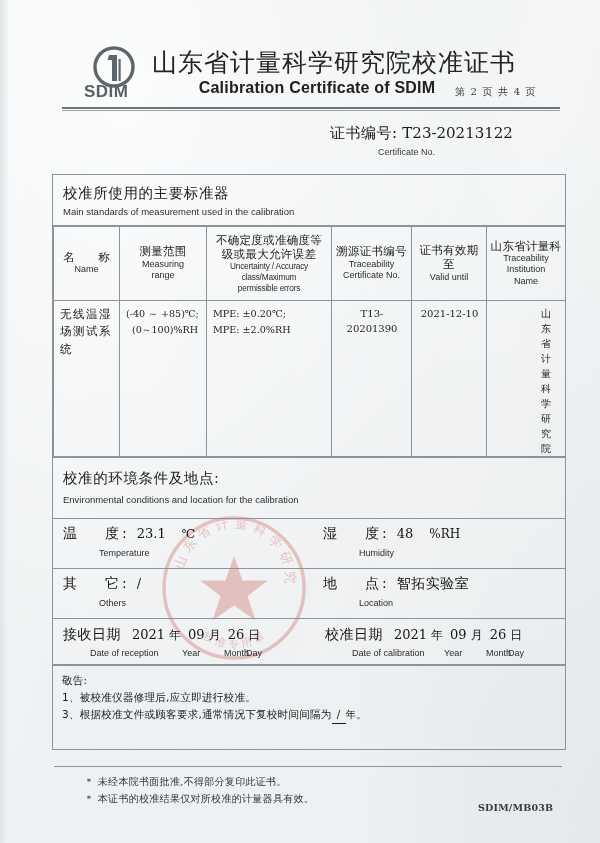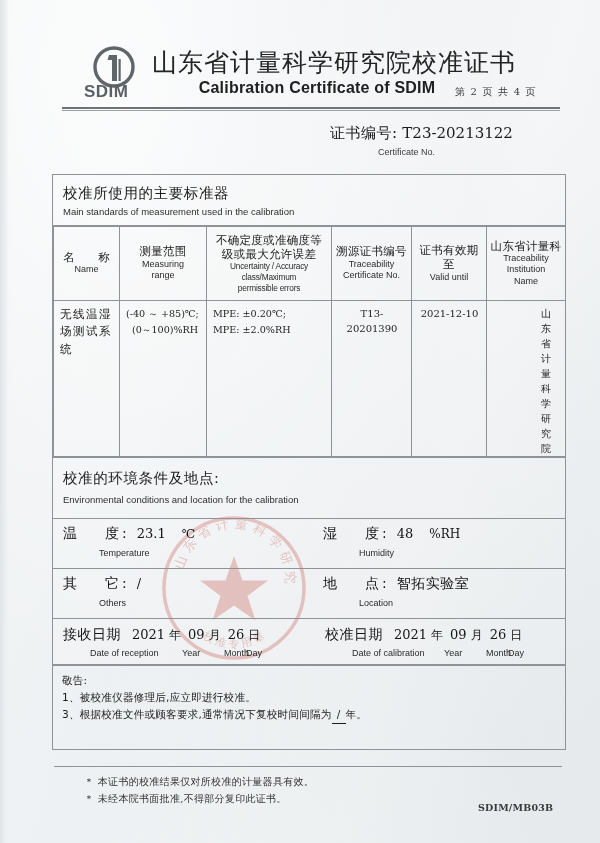--- a/index.html
+++ b/index.html
@@ -613,22 +613,22 @@
   </div>
 
   <div class="notesbox">
     <div class="note-line">敬告:</div>
     <div class="note-line">1、被校准仪器修理后,应立即进行校准。</div>
     <div class="note-line"><span>3、根据校准文件或顾客要求,通常情况下复校时间间隔为</span><span class="blankfill">/</span><span>年。</span></div>
   </div>
 
   <div class="foot-rule"></div>
   <div class="footnotes">
+    <div class="footnote">＊ 未经本院书面批准,不得部分复印此证书。</div>
     <div class="footnote">＊ 本证书的校准结果仅对所校准的计量器具有效。</div>
-    <div class="footnote">＊ 未经本院书面批准,不得部分复印此证书。</div>
   </div>
   <div class="foot-code">SDIM/MB03B</div>
 
   <svg class="seal" viewBox="0 0 152 152">
     <circle cx="76" cy="76" r="70" fill="none" stroke="#c0392b" stroke-width="3.5"></circle>
     <polygon fill="#c0392b" points="76,44 84.5,68.5 110,68.5 89.5,84 97.5,108.5 76,93.5 54.5,108.5 62.5,84 42,68.5 67.5,68.5"></polygon>
     <path id="sealArcTop" d="M 76 16 m -52 52 a 52 52 0 0 1 104 0" fill="none"></path>
     <text font-size="13" fill="#c0392b" font-family="'DejaVu Sans', sans-serif" letter-spacing="5">
       <textPath href="#sealArcTop" startOffset="6%">山东省计量科学研究院</textPath>
     </text>

